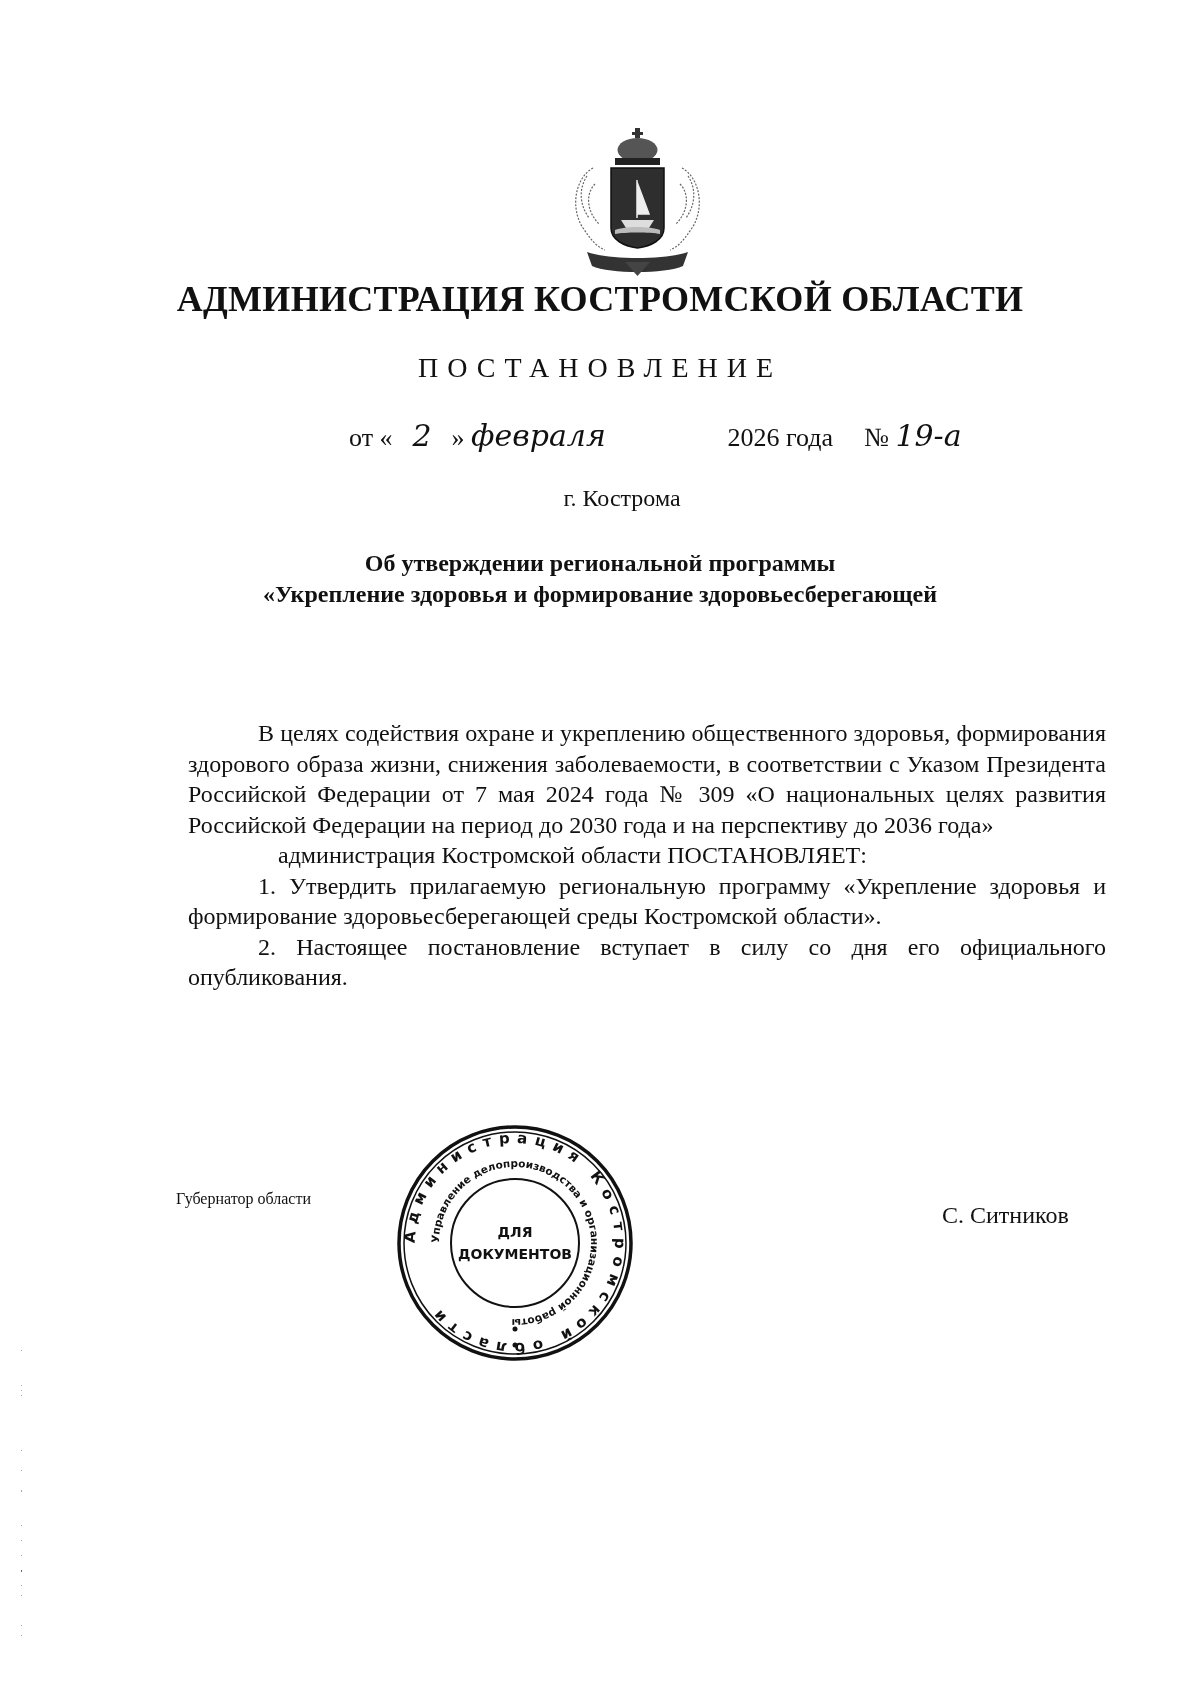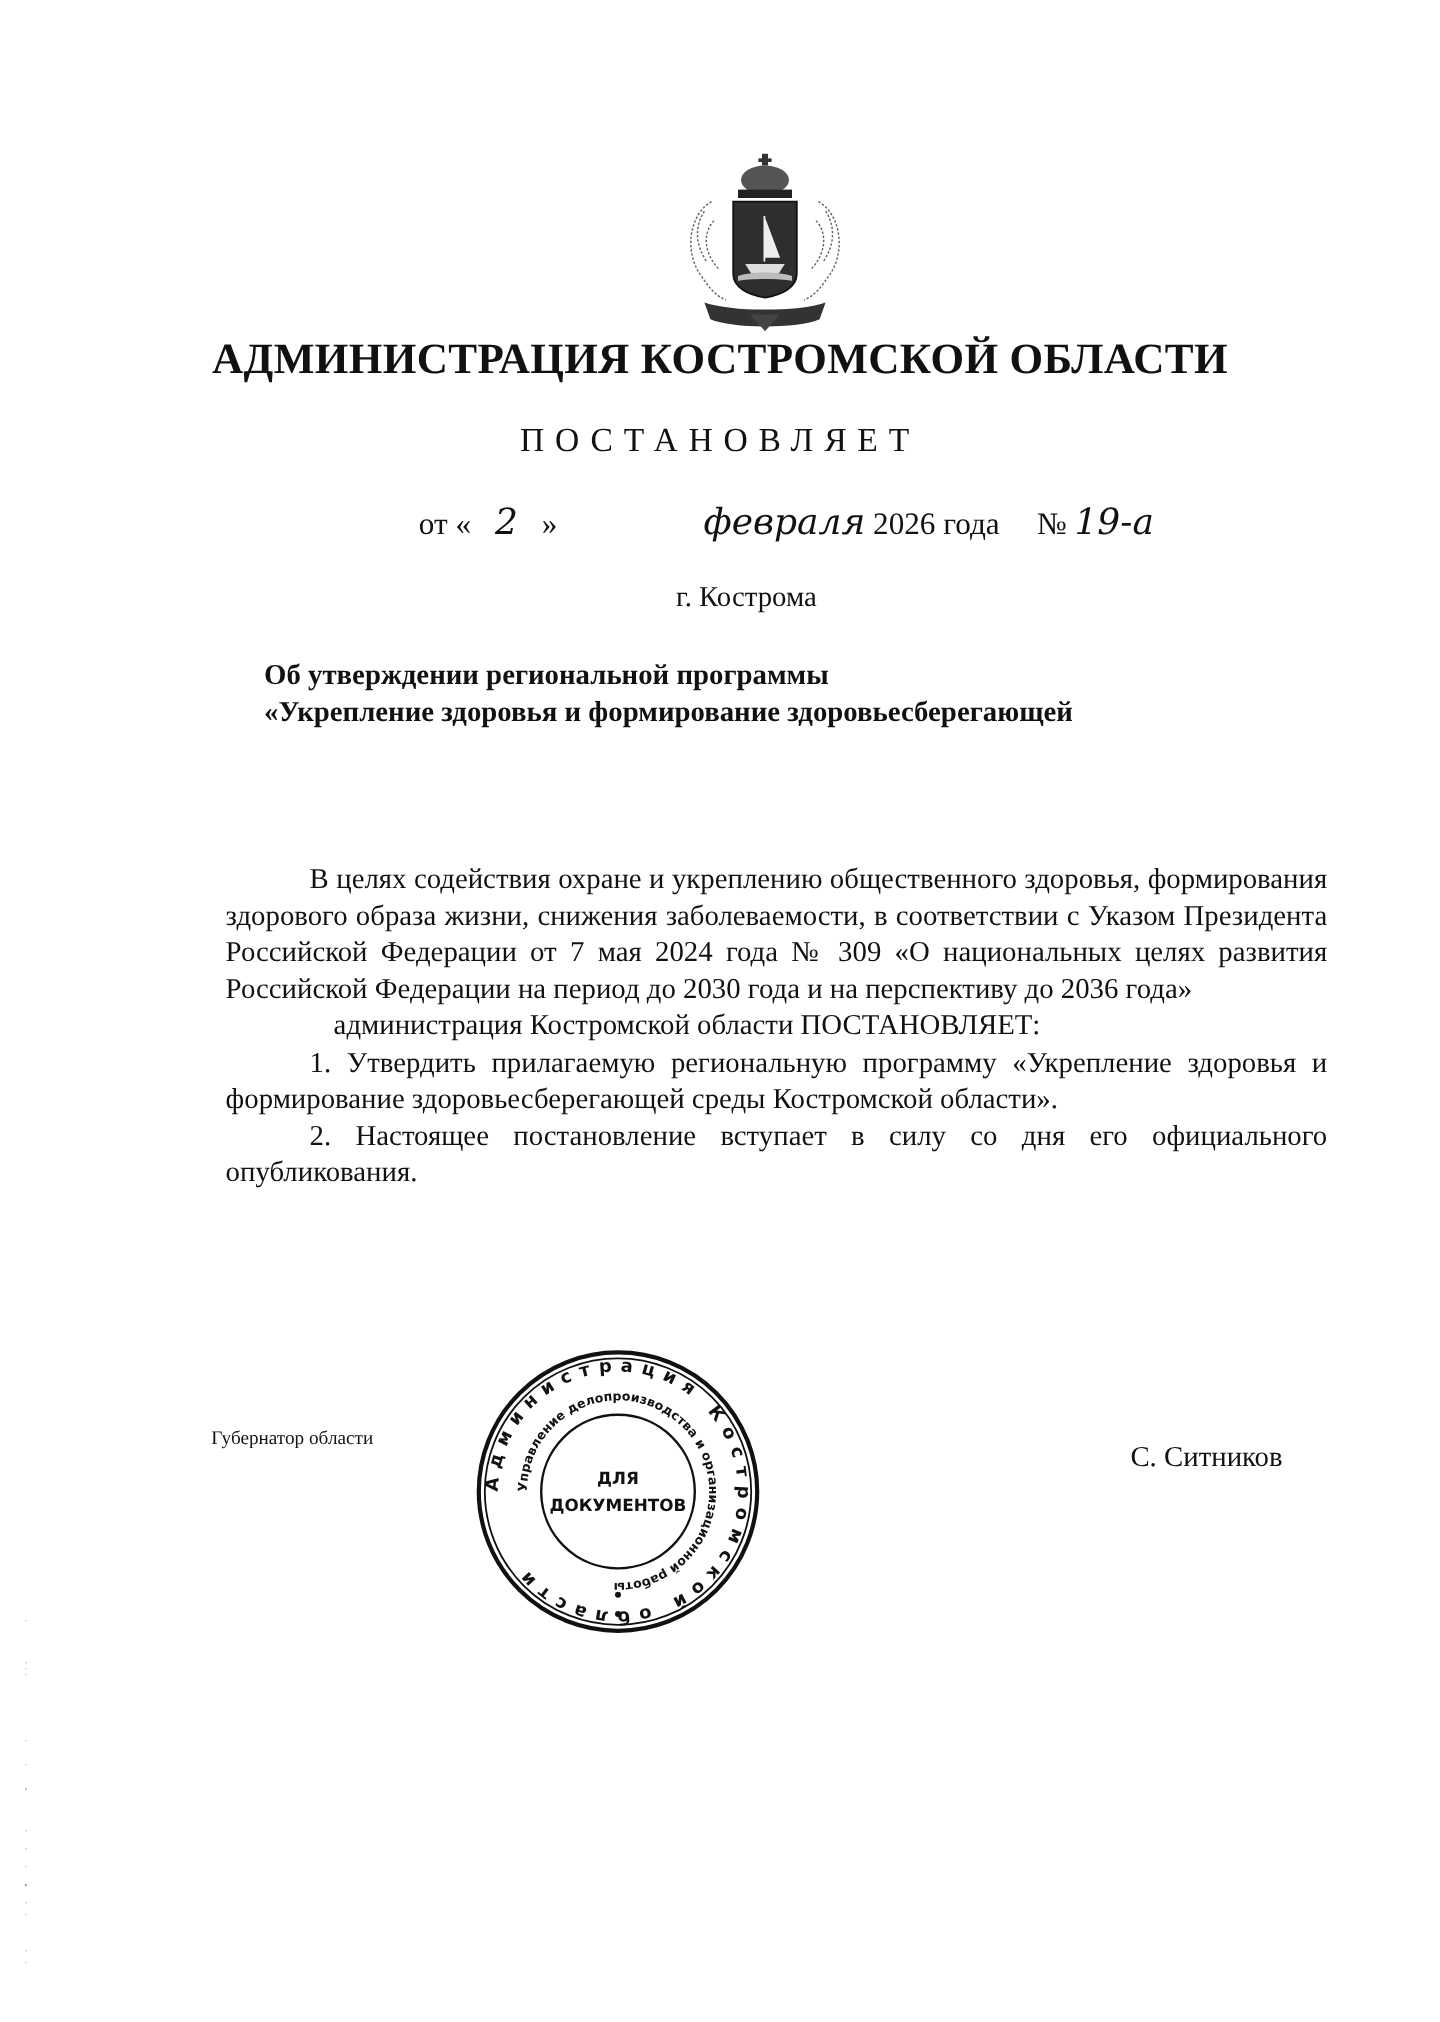--- a/index.html
+++ b/index.html
@@ -18,21 +18,21 @@
       font-size: 28px; letter-spacing: 9px;
     }
     .date-line { left: 349px; top: 418px; font-size: 26px; white-space: nowrap; }
     .date-line span { display: inline-block; }
     .hand { font-family: "DejaVu Serif", serif; font-style: italic; font-size: 30px; }
     .city {
       left: 0; width: 1200px; top: 485px; text-align: center; font-size: 24px;
       padding-left: 44px; box-sizing: border-box;
     }
     .subject {
-      left: 220px; width: 760px; top: 548px; text-align: left;
+      left: 220px; width: 760px; top: 548px; text-align: center;
       font-size: 24px; font-weight: bold; line-height: 31px;
     }
     .body-text {
       left: 188px; width: 918px; top: 700px; font-size: 24px; line-height: 30.5px;
       text-align: justify;
       margin-top: 18px;
     }
     .body-text p { margin: 0; }
     .indent { text-indent: 70px; }
     .indent-s { text-indent: 90px; }
@@ -68,27 +68,27 @@
     <path d="M56 92 H89 L84 100 H61 Z" fill="#ddd"></path>
     <path d="M72 52 L72 90 M72 54 L84 86 L72 86 Z" fill="#eee" stroke="#eee" stroke-width="1.5"></path>
     <path d="M50 102 C60 98, 85 98, 95 102 L95 106 C85 104, 60 104, 50 106 Z" fill="#bbb"></path>
 
     <path d="M22 124 C45 132, 100 132, 123 124 L118 138 C100 146, 45 146, 27 138 Z" fill="#333"></path>
     <path d="M60 134 L72.5 148 L85 134 Z" fill="#444"></path>
   </svg>
 </div>
 
 <div class="abs org-title">АДМИНИСТРАЦИЯ КОСТРОМСКОЙ ОБЛАСТИ</div>
-<div class="abs doc-type">ПОСТАНОВЛЯЕТ</div>
+<div class="abs doc-type">ПОСТАНОВЛЕНИЕ</div>
 
 <div class="abs date-line">
   <span>от «</span>
   <span class="hand" style="width:46px;text-align:center;">2</span>
   <span>»</span>
-  <span class="hand" style="width:250px;text-align:right;">февраля</span>
+  <span class="hand" style="width:250px;text-align:left;">февраля</span>
   <span>2026 года</span>
   <span style="width:18px;"></span>
   <span>№</span>
   <span class="hand">19-а</span>
 </div>
 
 <div class="abs city">г. Кострома</div>
 
 <div class="abs subject">
   <div>Об утверждении региональной программы</div>

